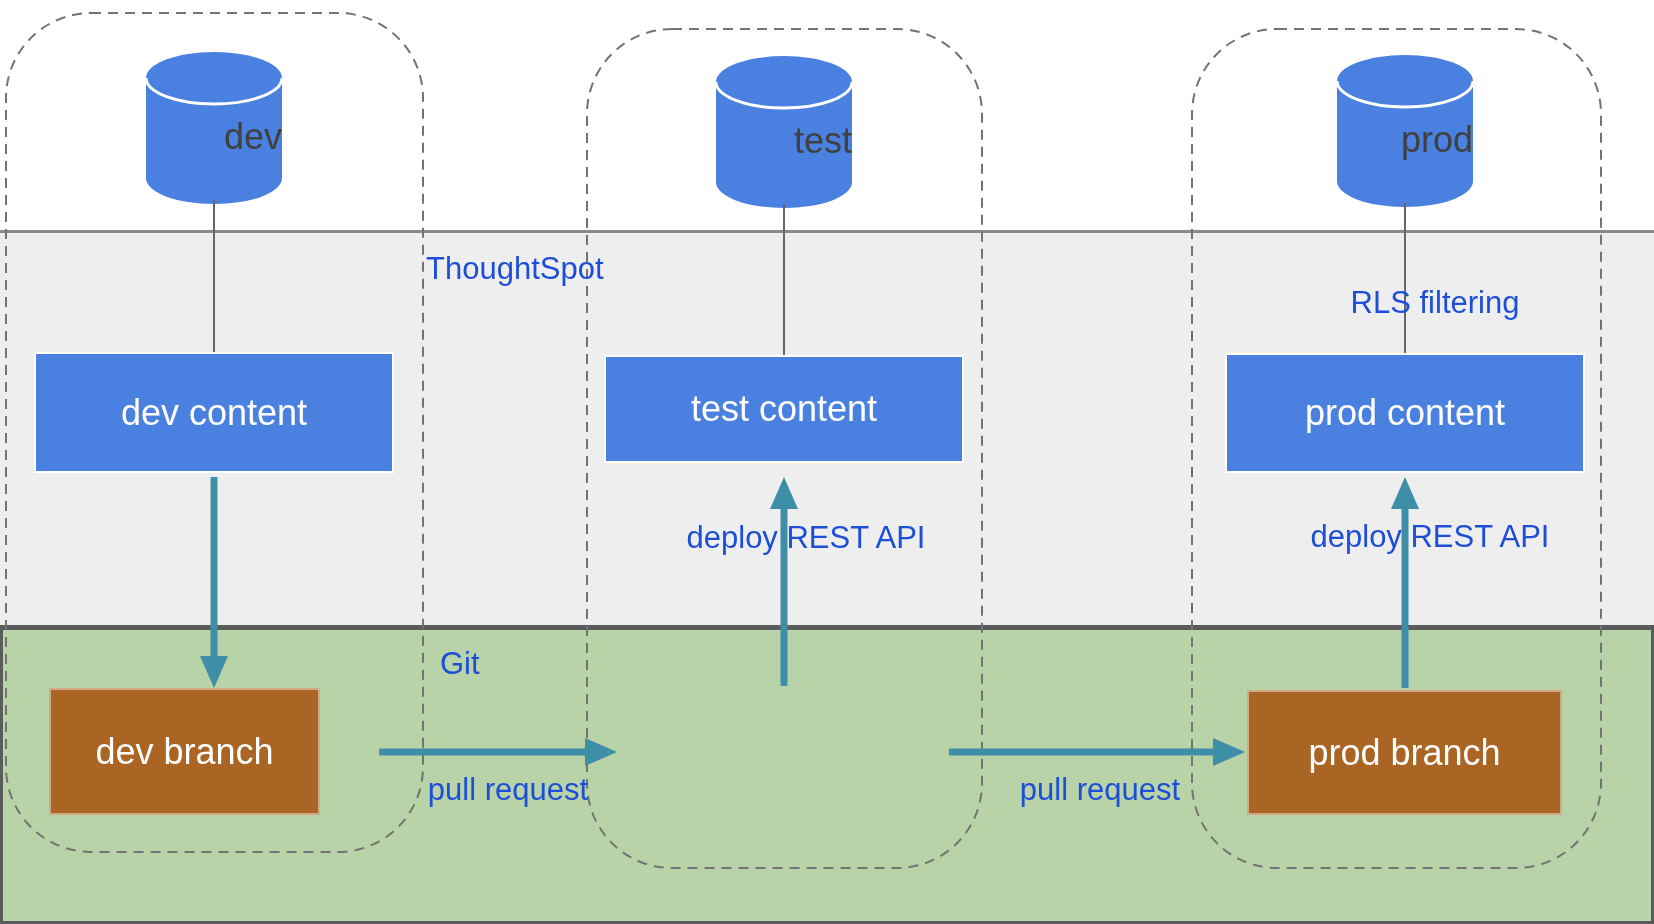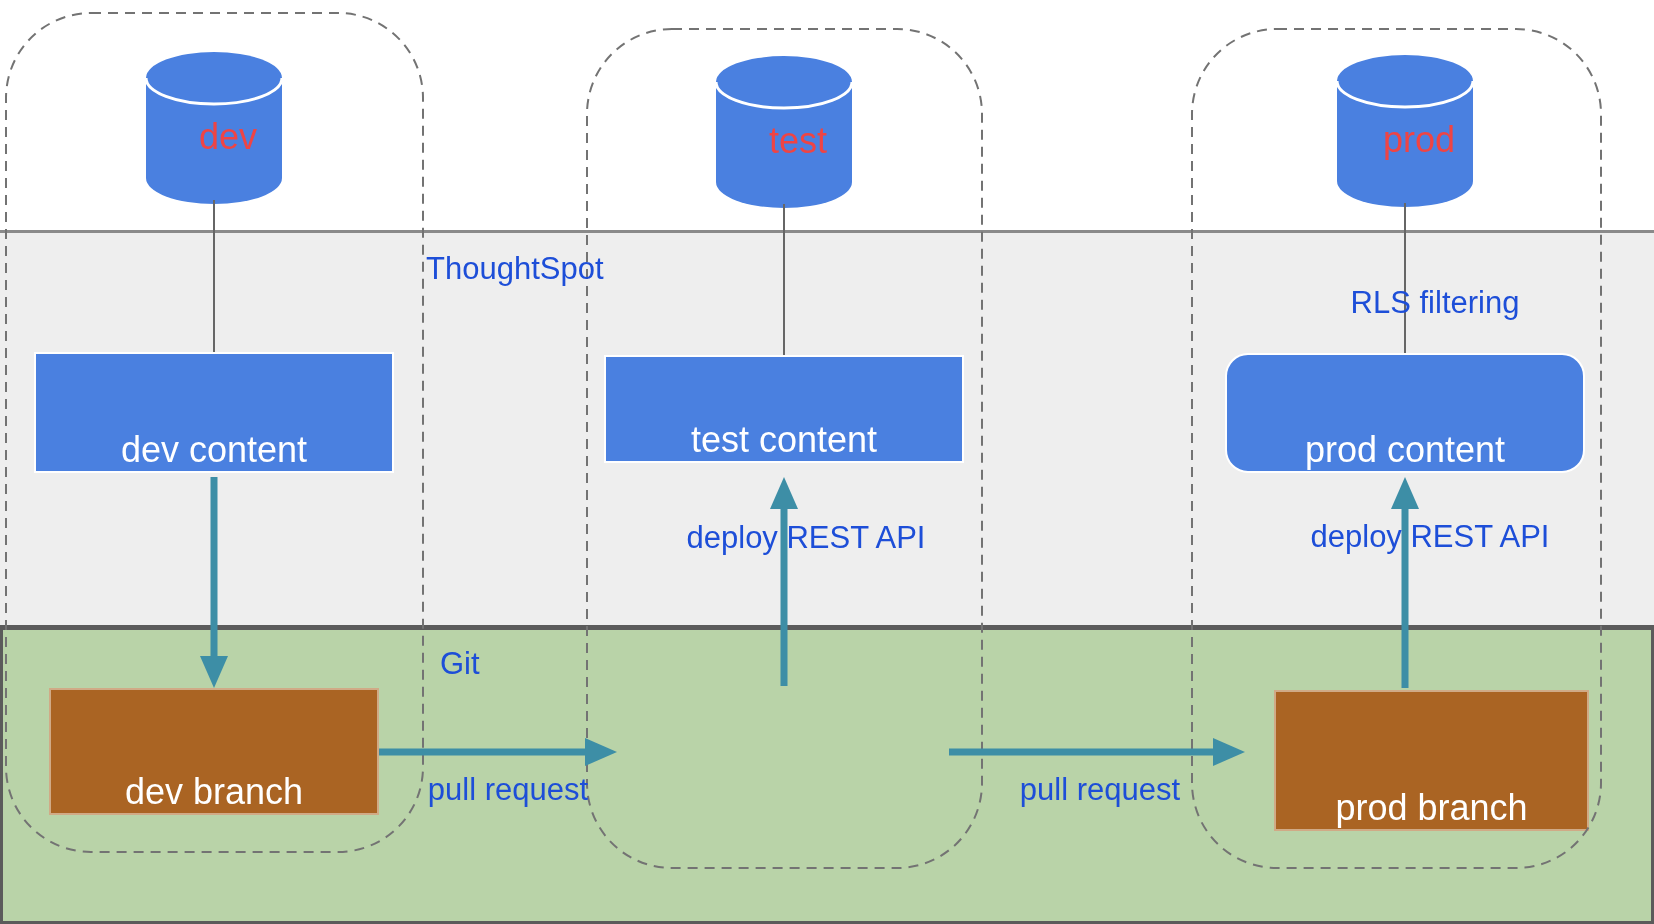--- a/index.html
+++ b/index.html
@@ -40,28 +40,28 @@
   
   svg.overlay {
     position: absolute; left: 0; top: 0; z-index: 3;
     pointer-events: none;
   }
 
   
   .cylinder { position: absolute; width: 136px; height: 152px; z-index: 2; }
   .cylinder .db-label {
     position: absolute; left: 0; right: 0; top: 64px;
-    text-align: center;
-    color: #ef4444; font-size: 36px; line-height: 42px; padding-left: 28px;
+    text-align: right;
+    color: #404040; font-size: 36px; line-height: 42px; padding-left: 28px;
   }
 
   
   .node {
     position: absolute;
-    display: flex; align-items: flex-end; justify-content: center;
+    display: flex; align-items: center; justify-content: center;
     box-sizing: border-box;
     color: #ffffff; font-size: 36px;
     z-index: 2;
     text-align: center;
   }
   .node.content { background: #4a80e0; border: 2px solid #ffffff; }
   .node.branch  { background: #aa6423; border: 2px solid rgba(255,255,255,0.45); }
 </style>
 </head>
 <body>
@@ -106,21 +106,21 @@
   <div class="cylinder" style="left:146px; top:52px;">
     <svg width="136" height="152" viewBox="0 0 136 152">
       <path d="M0,26 A68,26 0 0 1 136,26 L136,126 A68,26 0 0 1 0,126 Z" fill="#4a80e0"></path>
       <path d="M0,26 A68,26 0 0 0 136,26" fill="none" stroke="#ffffff" stroke-width="3"></path>
     </svg>
     <div class="db-label">dev</div>
   </div>
   <div class="node content" style="left:34px; top:352px; width:360px; height:121px;">
     <span>dev content</span>
   </div>
-  <div class="node branch" style="left:49px; top:688px; width:330px; height:127px;">
+  <div class="node branch" style="left:49px; top:688px; width:271px; height:127px;">
     <span>dev branch</span>
   </div>
 
   <div class="cylinder" style="left:716px; top:56px;">
     <svg width="136" height="152" viewBox="0 0 136 152">
       <path d="M0,26 A68,26 0 0 1 136,26 L136,126 A68,26 0 0 1 0,126 Z" fill="#4a80e0"></path>
       <path d="M0,26 A68,26 0 0 0 136,26" fill="none" stroke="#ffffff" stroke-width="3"></path>
     </svg>
     <div class="db-label">test</div>
   </div>
@@ -128,24 +128,24 @@
     <span>test content</span>
   </div>
 
   <div class="cylinder" style="left:1337px; top:55px;">
     <svg width="136" height="152" viewBox="0 0 136 152">
       <path d="M0,26 A68,26 0 0 1 136,26 L136,126 A68,26 0 0 1 0,126 Z" fill="#4a80e0"></path>
       <path d="M0,26 A68,26 0 0 0 136,26" fill="none" stroke="#ffffff" stroke-width="3"></path>
     </svg>
     <div class="db-label">prod</div>
   </div>
-  <div class="node content" style="left:1225px; top:353px; width:360px; height:120px;border-radius:23px;">
+  <div class="node content" style="left:1225px; top:353px; width:360px; height:120px;">
     <span>prod content</span>
   </div>
-  <div class="node branch" style="left:1247px; top:690px; width:315px; height:141px;margin-left:27px;">
+  <div class="node branch" style="left:1247px; top:690px; width:315px; height:125px;">
     <span>prod branch</span>
   </div>
 
   <div class="lbl" style="left:426px; top:251px;">ThoughtSpot</div>
   <div class="lbl" style="left:440px; top:646px;">Git</div>
 
   <div class="lbl centered" style="left:806px; top:520px;">deploy REST API</div>
   <div class="lbl centered" style="left:1430px; top:519px;">deploy REST API</div>
   <div class="lbl centered" style="left:508px; top:772px;">pull request</div>
   <div class="lbl centered" style="left:1100px; top:772px;">pull request</div>

